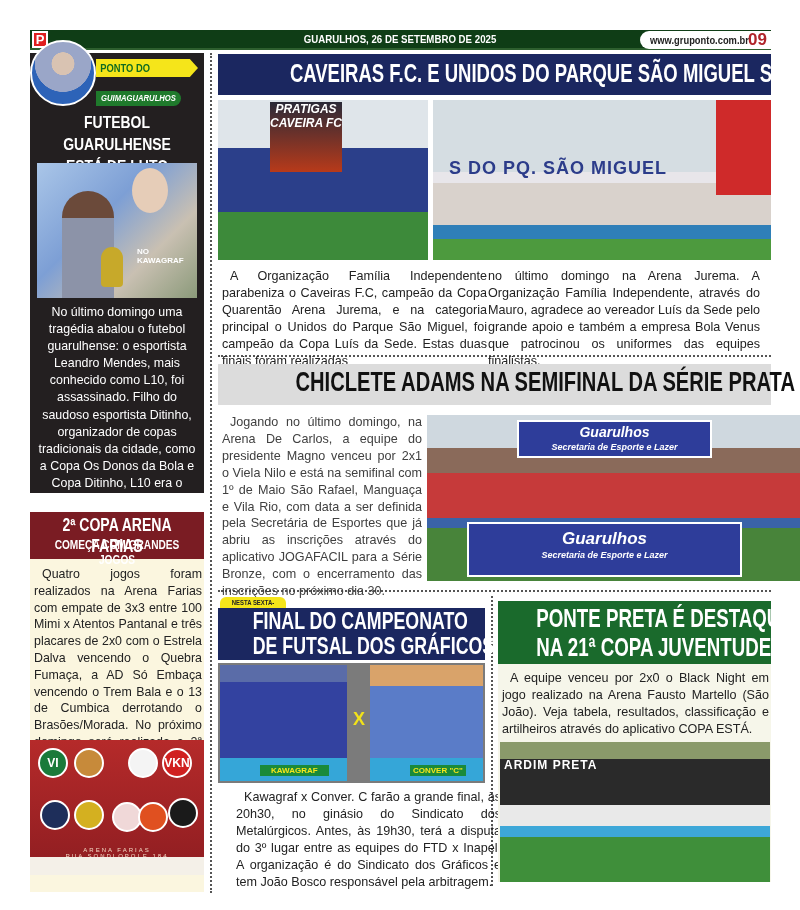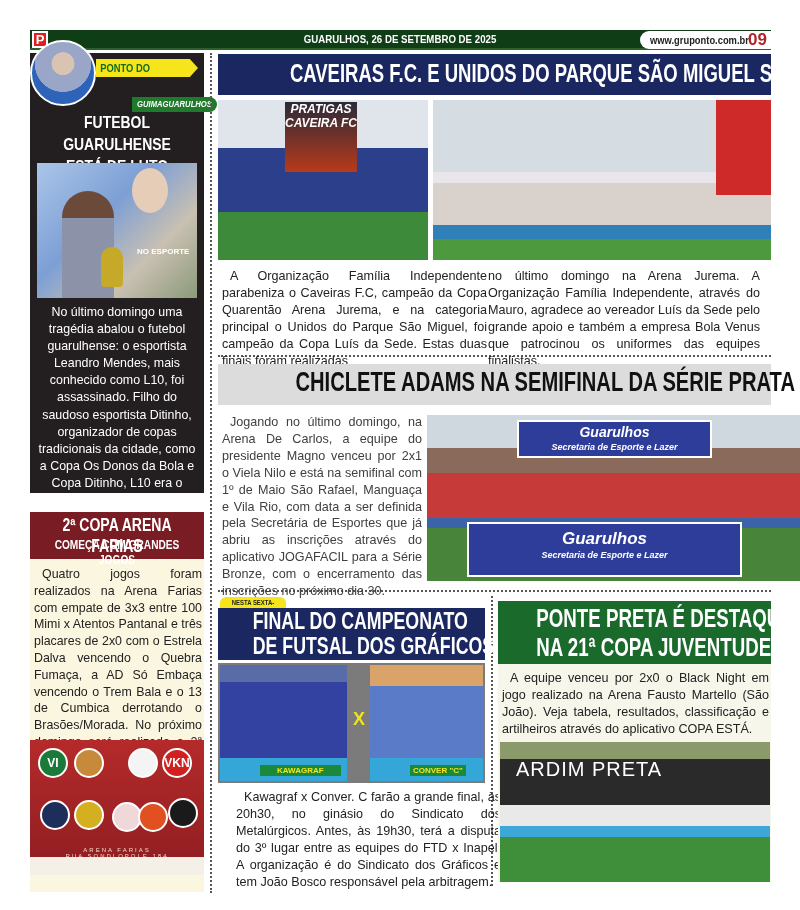--- a/index.html
+++ b/index.html
@@ -11,21 +11,21 @@
   #dateline { left: 240px; top: 33px; width: 320px; text-align: center; color: #fff; font-size: 11px; font-weight: bold; transform: scaleX(0.88); }
   #urlpill { left: 640px; top: 31px; width: 133px; height: 18px; background: #fff; border-radius: 9px 0 0 9px; }
   #url { left: 650px; top: 34px; font-size: 11px; color: #222; font-weight: bold; transform: scaleX(0.85); transform-origin: left; }
   #pagenum { left: 748px; top: 30px; font-size: 17px; color: #b0242a; font-weight: bold; }
 
   
   #leftbox { left: 30px; top: 53px; width: 174px; height: 440px; background: #231f20; }
   #avatar { left: 30px; top: 40px; width: 66px; height: 66px; border-radius: 50%; background: radial-gradient(circle at 50% 35%, #d9c3b2 0 22%, #9aa6c8 23% 55%, #2d63b8 56%); border: 2px solid #fff; }
   #tag1 { left: 96px; top: 59px; width: 102px; height: 18px; background: #f5e51a; clip-path: polygon(0 0, 92% 0, 100% 50%, 92% 100%, 0 100%); }
   #tag1 span { display:block; padding-left: 5px; font-size: 11px; line-height: 18px; color: #0f6b20; font-weight: bold; transform: scaleX(0.85); transform-origin: left; }
-  #tag2 { left: 96px; top: 97px; width: 85px; height: 15px; background: #1f7a2c; border-radius: 0 8px 8px 0; margin-left: 36px; }
+  #tag2 { left: 96px; top: 91px; width: 85px; height: 15px; background: #1f7a2c; border-radius: 0 8px 8px 0; }
   #tag2 span { display:block; padding-left: 6px; font-size: 9px; line-height: 15px; color: #fff; font-style: italic; font-weight: bold; transform: scaleX(0.85); transform-origin: left; }
   #left-head { left: 30px; top: 112px; width: 174px; text-align: center; color: #fff; font-size: 17px; line-height: 22px; font-weight: bold; transform: scaleX(0.82); }
   #left-photo { left: 37px; top: 163px; width: 160px; height: 135px; background: linear-gradient(135deg, #aac6e8 0%, #7d9fd5 40%, #c9c0b2 70%, #8b9a7a 100%); }
   #left-photo .man { position: absolute; left: 25px; top: 28px; width: 52px; height: 107px; background: linear-gradient(#6b4a3a 0 25%, #8c93a8 25%); border-radius: 26px 26px 0 0; }
   #left-photo .trophy { position: absolute; left: 64px; top: 84px; width: 22px; height: 40px; background: #c7a92a; border-radius: 11px 11px 4px 4px; }
   #left-photo .face { position: absolute; left: 95px; top: 5px; width: 36px; height: 45px; background: #e6cdb8; border-radius: 50%; }
   #left-photo .banner { position: absolute; left: 100px; top: 84px; font-size: 8px; color: #fff; font-weight: bold; }
   #left-text { left: 34px; top: 304px; width: 166px; color: #fff; font-size: 12.4px; line-height: 17.1px; text-align: center; }
 
   
@@ -40,21 +40,21 @@
   #faria-sponsors { position: absolute; left: 0; bottom: 0; width: 100%; height: 18px; background: #f4f0e8; }
 
   
   .vdots { border-left: 2px dotted #555; }
   .hdots { border-top: 2px dotted #555; }
 
   
   #a1-head { left: 218px; top: 54px; width: 553px; height: 41px; background: #1b2760; }
   #a1-title { left: 218px; top: 59px; width: 553px; text-align: center; color: #fff; font-size: 25px; font-weight: bold; transform: scaleX(0.74); white-space: nowrap; }
   #a1-img1 { left: 218px; top: 100px; width: 210px; height: 160px; background: linear-gradient(#dfe5ea 0 30%, #2b3f8a 30% 70%, #3d8a3a 70%); }
-  #a1-img1 .flag { position:absolute; left: 52px; top: 2px; width: 72px; height: 70px; background: linear-gradient(#2a2a38, #b83a1a); color:#fff; font-size: 12px; font-weight: bold; text-align:center; font-style: italic; margin-left: 15px; }
+  #a1-img1 .flag { position:absolute; left: 52px; top: 2px; width: 72px; height: 70px; background: linear-gradient(#2a2a38, #b83a1a); color:#fff; font-size: 12px; font-weight: bold; text-align:center; font-style: italic; }
   #a1-img2 { left: 433px; top: 100px; width: 338px; height: 160px; background: linear-gradient(#d5dde2 0 45%, #e8e6ea 45% 52%, #d9d2cc 52% 78%, #2f7fb8 78% 87%, #4d9a3e 87%); }
   #a1-img2 .ban { position:absolute; left:0; top: 58px; width: 250px; text-align:center; color:#2c3c8a; font-weight:bold; font-size: 18px; letter-spacing: 1px; }
   #a1-img2 .badge { position:absolute; right: 0; top: 0; width: 55px; height: 95px; background: #cf2a2a; }
   #a1-col1 { left: 222px; top: 268px; width: 265px; font-size: 12.6px; line-height: 17px; color: #222; text-align: justify; text-indent: 8px; }
   #a1-col2 { left: 488px; top: 268px; width: 272px; font-size: 12.6px; line-height: 17px; color: #222; text-align: justify; }
 
   
   #a2-head { left: 218px; top: 364px; width: 553px; height: 41px; background: #dcdcdc; }
   #a2-title { left: 218px; top: 366px; width: 553px; text-align: center; color: #111; font-size: 28px; font-weight: bold; transform: scaleX(0.72); white-space: nowrap; }
   #a2-text { left: 222px; top: 414px; width: 200px; font-size: 12.6px; line-height: 16.9px; color: #404040; text-align: justify; text-indent: 8px; }
@@ -66,32 +66,32 @@
   
   #a3-kicker { left: 220px; top: 597px; width: 66px; height: 12px; background: #f5e51a; border-radius: 6px 6px 0 0; }
   #a3-kicker span { display:block; text-align:center; font-size: 7px; line-height: 12px; font-weight: bold; color: #222; transform: scaleX(0.85); }
   #a3-head { left: 218px; top: 608px; width: 267px; height: 52px; background: #1b2760; }
   #a3-t1 { left: 218px; top: 608px; width: 267px; text-align:center; color: #fff; font-size: 24px; line-height: 25px; font-weight: bold; transform: scaleX(0.74); white-space: nowrap; }
   #a3-t2 { left: 218px; top: 633px; width: 267px; text-align:center; color: #fff; font-size: 24px; line-height: 25px; font-weight: bold; transform: scaleX(0.74); white-space: nowrap; }
   #a3-img { left: 218px; top: 663px; width: 267px; height: 120px; background: #7b7b7b; }
   #a3-img .p1 { position:absolute; left: 2px; top: 2px; width: 127px; height: 116px; background: linear-gradient(#5a6ca8 0 15%, #3342a0 15% 80%, #35a6d8 80%); }
   #a3-img .p2 { position:absolute; left: 152px; top: 2px; width: 113px; height: 116px; background: linear-gradient(#d9a36a 0 18%, #5a7cc8 18% 80%, #35a6d8 80%); }
   #a3-img .x { position:absolute; left: 131px; top: 46px; width: 20px; text-align:center; color: #f2e219; font-size: 18px; font-weight: bold; }
-  #a3-img .l1 { position:absolute; left: 42px; top: 102px; background:#1a8a3a; color: #f5e51a; font-size: 8px; font-weight: bold; padding: 1px 17px; }
+  #a3-img .l1 { position:absolute; left: 42px; top: 102px; background:#1a8a3a; color: #f5e51a; font-size: 8px; font-weight: bold; padding: 1px 11px; }
   #a3-img .l2 { position:absolute; left: 192px; top: 102px; background:#1a8a3a; color: #f5e51a; font-size: 8px; font-weight: bold; padding: 1px 3px; }
   #a3-text { left: 236px; top: 789px; width: 265px; font-size: 12.6px; line-height: 16.9px; color: #222; text-align: justify; text-indent: 8px; }
 
   
   #a4-head { left: 498px; top: 601px; width: 273px; height: 63px; background: #1a6a2c; }
   #a4-t1 { left: 498px; top: 604px; width: 273px; text-align:center; color:#fff; font-size: 26px; line-height: 28px; font-weight: bold; transform: scaleX(0.72); white-space: nowrap; }
   #a4-t2 { left: 498px; top: 633px; width: 273px; text-align:center; color:#fff; font-size: 26px; line-height: 28px; font-weight: bold; transform: scaleX(0.72); white-space: nowrap; }
   #a4-box { left: 498px; top: 664px; width: 273px; height: 218px; background: #f6f6ea; }
   #a4-text { left: 502px; top: 670px; width: 267px; font-size: 12.6px; line-height: 16.9px; color: #222; text-align: justify; text-indent: 8px; }
   #a4-img { left: 500px; top: 742px; width: 270px; height: 140px; background: linear-gradient(#8a9a6a 0 12%, #2a2a2a 12% 45%, #e9e9e9 45% 60%, #3da7d8 60% 68%, #3f8f3a 68%); }
-  #a4-img .ban { position:absolute; left: 0; top: 16px; width: 100%; color: #fff; font-weight: normal; font-size: 20px; letter-spacing: 1px; padding-left: 16px; }
+  #a4-img .ban { position:absolute; left: 0; top: 16px; width: 100%; color: #fff; font-weight: bold; font-size: 12px; letter-spacing: 1px; padding-left: 4px; }
 </style>
 </head>
 <body>
 
 <div id="topbar" class="abs"></div>
 <div id="logo" class="abs">P</div>
 <div id="dateline" class="abs">GUARULHOS, 26 DE SETEMBRO DE 2025</div>
 <div id="urlpill" class="abs"></div>
 <div id="url" class="abs">www.gruponto.com.br</div>
 <div id="pagenum" class="abs">09</div>
@@ -105,21 +105,21 @@
   </div>
 <div id="avatar" class="abs"></div>
 <div id="left-head" class="abs">
   <div>FUTEBOL GUARULHENSE</div>
   <div>ESTÁ DE LUTO</div>
 </div>
 <div id="left-photo" class="abs">
   <div class="face"></div>
   <div class="man"></div>
   <div class="trophy"></div>
-  <div class="banner">NO ESPORTE</div>
+  <div class="banner">NO KAWAGRAF</div>
 </div>
 <div id="left-text" class="abs">No último domingo uma tragédia abalou o futebol guarulhense: o esportista Leandro Mendes, mais conhecido como L10, foi assassinado. Filho do saudoso esportista Ditinho, organizador de copas tradicionais da cidade, como a Copa Os Donos da Bola e Copa Ditinho, L10 era o presidente da equipe do G.R. Anhembi. Nossos sentimentos a todos os familiares.</div>
 
 <div id="faria-box" class="abs"></div>
 <div id="faria-head" class="abs"></div>
 <div id="faria-t1" class="abs">2ª COPA ARENA FARIAS</div>
 <div id="faria-t2" class="abs">COMEÇA COM GRANDES JOGOS</div>
 <div id="faria-text" class="abs">Quatro jogos foram realizados na Arena Farias com empate de 3x3 entre 100 Mimi x Atentos Pantanal e três placares de 2x0 com o Estrela Dalva vencendo o Quebra Fumaça, a AD Só Embaça vencendo o Trem Bala e o 13 de Cumbica derrotando o Brasões/Morada. No próximo domingo será realizada a 2ª rodada (foto).</div>
 <div id="faria-img" class="abs">
   <div class="crest" style="left:8px;top:8px;background:#1a7a3a;">VI</div>
@@ -142,20 +142,21 @@
 <div class="abs hdots" style="left:218px;top:355px;width:553px;"></div>
 <div class="abs hdots" style="left:218px;top:590px;width:553px;"></div>
 <div class="abs vdots" style="left:491px;top:596px;height:290px;"></div>
 
 <div id="a1-head" class="abs"></div>
 <div id="a1-title" class="abs">CAVEIRAS F.C. E UNIDOS DO PARQUE SÃO MIGUEL SÃO CAMPEÕES</div>
 <div id="a1-img1" class="abs">
   <div class="flag">PRATIGAS CAVEIRA FC</div>
 </div>
 <div id="a1-img2" class="abs">
+  <div class="ban">S DO PQ. SÃO MIGUEL</div>
   <div class="badge"></div>
 </div>
 <div id="a1-col1" class="abs">A Organização Família Independente parabeniza o Caveiras F.C, campeão da Copa Quarentão Arena Jurema, e na categoria principal o Unidos do Parque São Miguel, foi campeão da Copa Luís da Sede. Estas duas finais foram realizadas</div>
 <div id="a1-col2" class="abs">no último domingo na Arena Jurema. A Organização Família Independente, através do Mauro, agradece ao vereador Luís da Sede pelo grande apoio e também a empresa Bola Venus que patrocinou os uniformes das equipes finalistas.</div>
 
 <div id="a2-head" class="abs"></div>
 <div id="a2-title" class="abs">CHICLETE ADAMS NA SEMIFINAL DA SÉRIE PRATA</div>
 <div id="a2-text" class="abs">Jogando no último domingo, na Arena De Carlos, a equipe do presidente Magno venceu por 2x1 o Viela Nilo e está na semifinal com 1º de Maio São Rafael, Manguaça e Vila Rio, com data a ser definida pela Secretária de Esportes que já abriu as inscrições através do aplicativo JOGAFACIL para a Série Bronze, com o encerramento das inscrições no próximo dia 30.</div>
 <div id="a2-img" class="abs">
   <div class="banner1">

